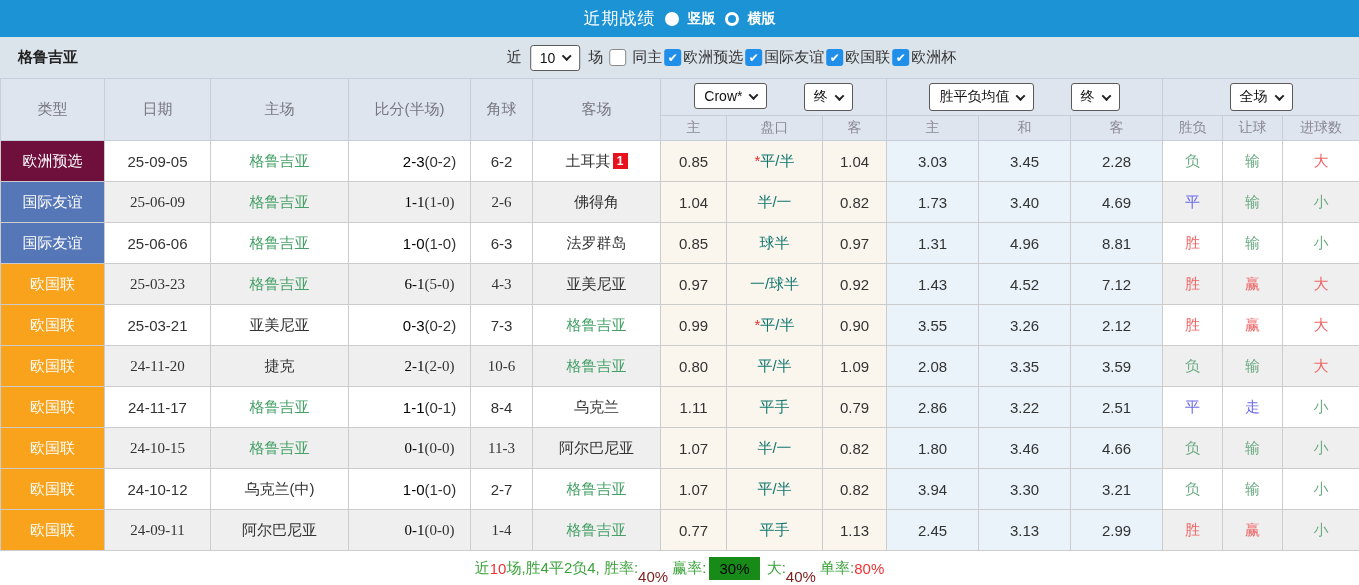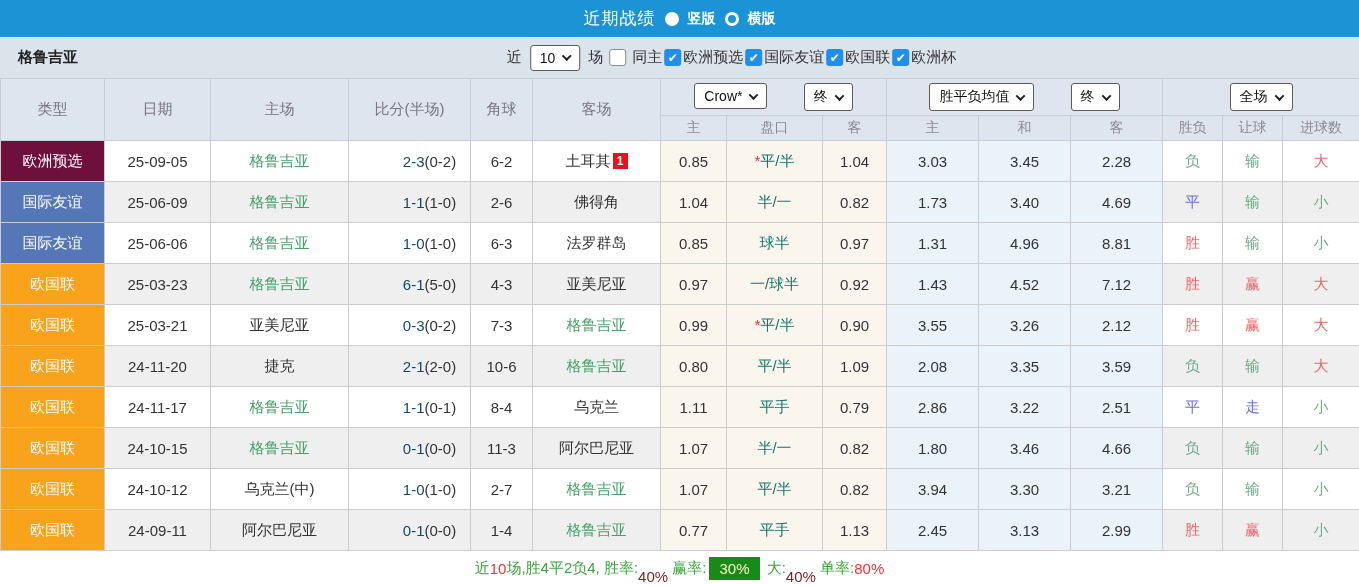--- a/index.html
+++ b/index.html
@@ -26,43 +26,43 @@
   .cb.unchecked { background: #fff; border: 1px solid #8a8a8a; margin: 0 4px; }
 
   
   table { border-collapse: collapse; table-layout: fixed; width: 1359px; padding-left: 44px; }
   th, td { border: 1px solid #ccc; text-align: center; padding: 0; overflow: hidden; white-space: nowrap; }
   thead th { background: #dfe5ee; color: #76767f; font-weight: normal; border-color: #c6cedb; }
   .hrow1 th { height: 37px; font-size: 15px; }
   .hrow2 th { height: 25px; font-size: 14px; color: #8a8a94; }
   thead .fselect { margin: 0 16px; }
   tbody td { height: 41px; font-size: 15px; color: #333; background: #fff; }
-  tr.alt td.c-plain { background: #efefef; }
+  tr.alt td.c-plain { background: #efefef; font-family: Liberation Serif, serif; }
   td.c-cream { background: #faf6ee; }
   td.c-blue  { background: #e9f3f9; }
   td.c-type  { font-size: 15px; }
   .type-maroon { background: #6e0f3c; color: #fff; }
   .type-blue   { background: #5577b8; color: #fff; }
   .type-orange { background: #f9a21b; color: #fff; }
   .team-green { color: #44a066; }
-  .score-red { color: #0c4a6e; margin-left: 40px; }
+  .score-red { color: #000000; margin-left: 40px; }
   .hcap { color: #0f766e; }
   .star { color: #e62e2e; }
   .txt-red   { color: #ee6666; }
   .txt-green { color: #6cab83; }
   .txt-blue  { color: #6a6ae8; }
   .badge { display: inline-block; min-width: 15px; height: 16px; line-height: 16px; background: #e8121f; color: #fff; font-size: 12px; font-weight: bold; margin-left: 2px; padding: 0 2px; vertical-align: 1px; }
 
   
   .summary { height: 35px; display: flex; align-items: center; justify-content: center; font-size: 15px; }
   .summary span { white-space: pre; }
   .sum-green { color: #3aa23a; }
   .sum-blue  { color: #7f1d1d; margin-top: 16px; }
   .sum-red   { color: #f03333; }
-  .sum-box   { background: #178a17; color: #fef9c3; padding: 3px 10px; margin: 12px 3px; }
+  .sum-box   { background: #178a17; color: #000000; padding: 3px 10px; margin: 12px 3px; }
 </style>
 </head>
 <body>
 
 <div class="page">
 
   <div class="topbar">
     <span class="title">近期战绩</span>
     <span class="radio checked"></span>
     <span class="radio-label">竖版</span>

